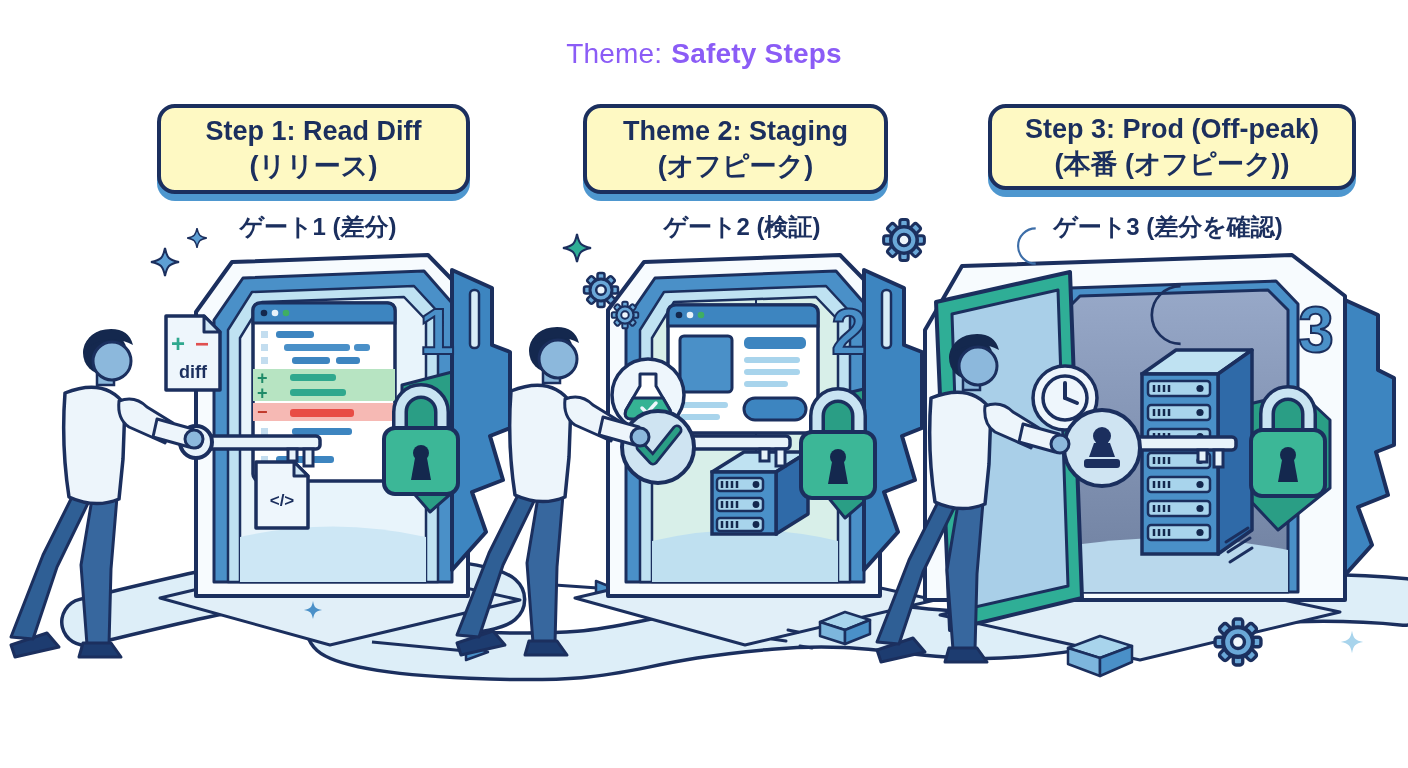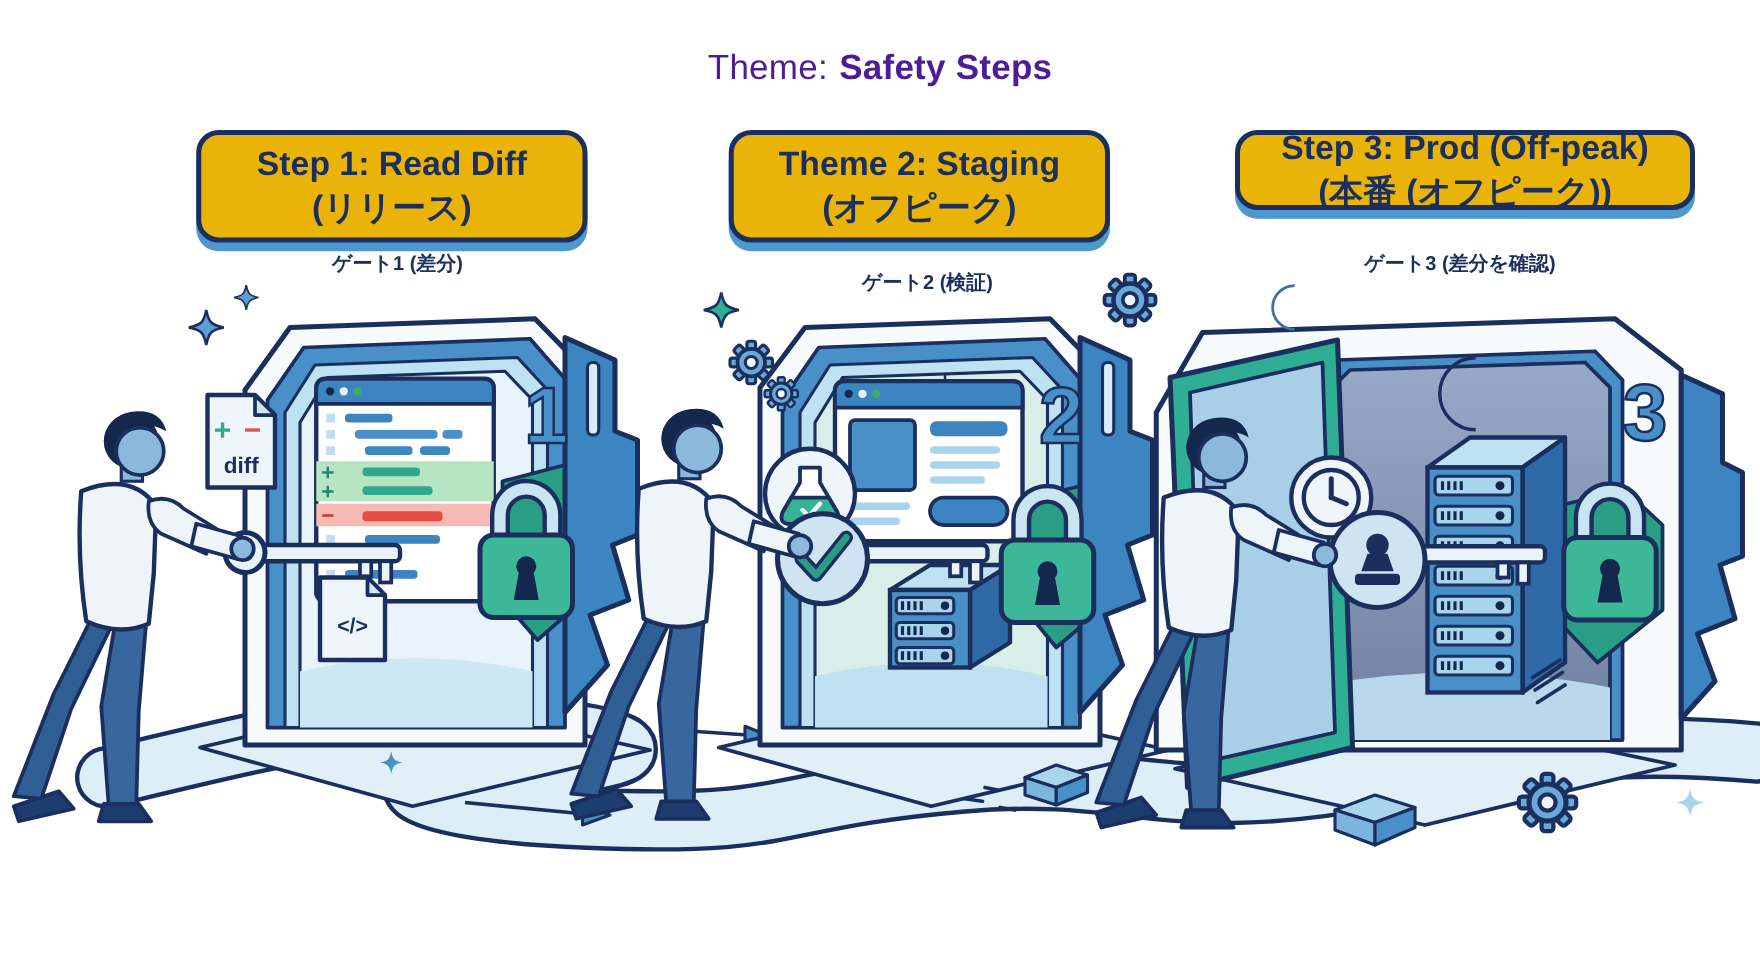--- a/index.html
+++ b/index.html
@@ -2,39 +2,39 @@
 <html><head>
 <meta charset="utf-8">
 <style>
   html,body{margin:0;padding:0;background:#ffffff;}
   .canvas{
     position:relative;width:1408px;height:768px;overflow:hidden;background:#ffffff;
     font-family:"Liberation Sans","DejaVu Sans",sans-serif;color:#1b2f5e;
   }
   .title{
     position:absolute;top:38px;left:0;width:100%;text-align:center;
-    font-size:28px;color:#4c1d95;letter-spacing:.2px;
+    font-size:28px;color:#8b5cf6;letter-spacing:.2px;
   }
   .title .em{font-weight:700;margin-left:9px;}
   .banner{
     position:absolute;top:104px;box-sizing:border-box;
-    background:#eab308;border:4px solid #1b2f5e;border-radius:18px;
+    background:#fef9c3;border:4px solid #1b2f5e;border-radius:18px;
     box-shadow:0 7px 0 0 #4e97cf;
     display:flex;flex-direction:column;align-items:center;justify-content:center;
     font-weight:700;font-size:27px;line-height:1.28;color:#1b2f5e;text-align:center;
     padding:6px 10px;
   }
   .banner1{left:157px;width:313px;height:90px;}
   .banner2{left:583px;width:305px;height:90px;}
-  .banner3{left:988px;width:368px;height:64px;}
+  .banner3{left:988px;width:368px;height:86px;}
   .gate-label{
-    position:absolute;top:201px;font-weight:700;font-size:16px;color:#1b2f5e;
+    position:absolute;top:211px;font-weight:700;font-size:24px;color:#1b2f5e;
     text-align:center;transform:translateX(-50%);white-space:nowrap;
   }
-  .gl1{left:318px;} .gl2{left:742px;margin-top:15px;} .gl3{left:1168px;}
+  .gl1{left:318px;} .gl2{left:742px;} .gl3{left:1168px;}
   svg.scene{position:absolute;left:0;top:0;}
   svg text{font-family:"Liberation Sans","DejaVu Sans",sans-serif;}
 </style>
 </head>
 <body>
 
 <div class="canvas">
 
   <svg class="scene" width="1408" height="768" viewBox="0 0 1408 768">
     <defs>

